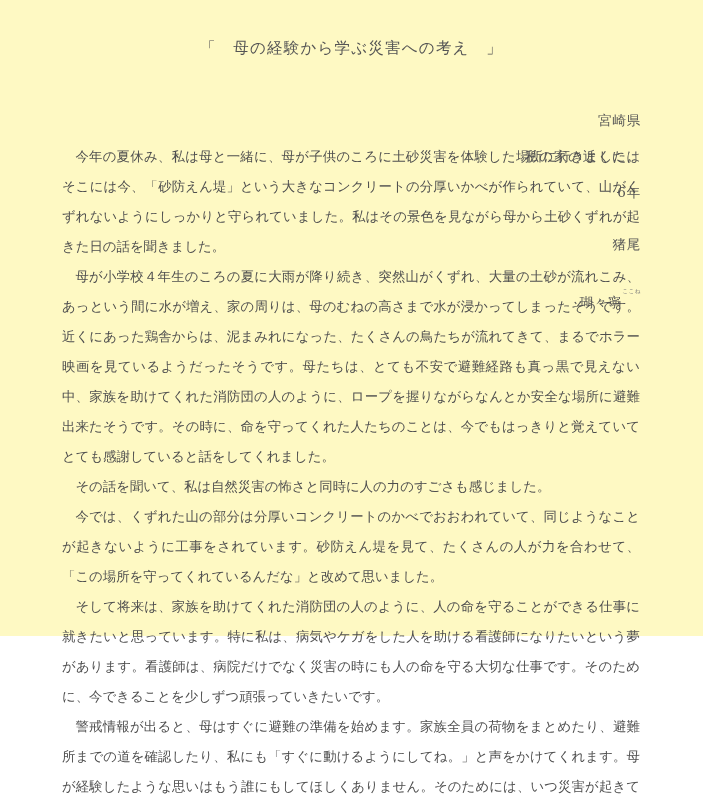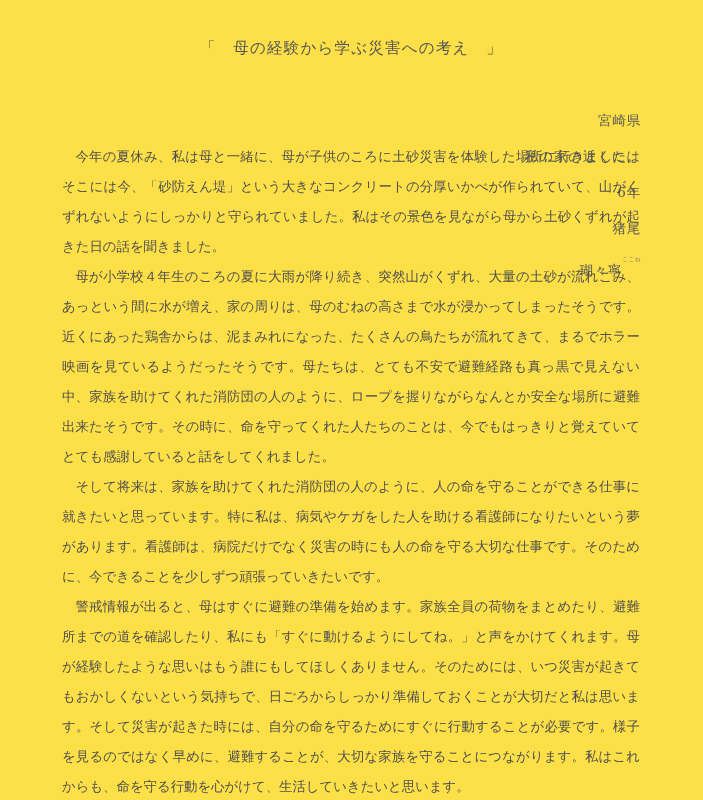--- a/index.html
+++ b/index.html
@@ -13,23 +13,23 @@
     height: 800px;
     overflow: hidden;
     font-family: "DejaVu Serif", "Liberation Serif", serif;
     color: #4a4a4a;
     -webkit-font-smoothing: antialiased;
   }
 
   .page {
     position: relative;
     width: 703px;
-    height: 800px;
+    height: 636px;
     box-sizing: border-box;
-    background: #fde047;
+    background: #fef9c3;
   }
 
   
   .doc-title {
     position: absolute;
     top: 38px;
     left: 0;
     right: 0;
     text-align: center;
     font-size: 15.5px;
@@ -47,20 +47,21 @@
     right: 62px;
     text-align: right;
     font-size: 13.5px;
     letter-spacing: 0.8px;
     color: #555555;
     white-space: pre;
   }
   .byline .name-block {
     display: inline-block;
     position: relative;
+    margin-top: 16px;
   }
   ruby { ruby-align: center; }
   rt {
     font-size: 5.6px;
     color: #7a7a7a;
     letter-spacing: 0.5px;
     line-height: 1;
   }
 
   
@@ -99,17 +100,19 @@
     <span>6年</span>
     <span>　</span>
     <span class="name-block">猪尾</span>
     <span>　</span>
     <ruby class="name-block"><span>瑚々寧</span><rt>ここね</rt></ruby>
   </div>
 
   <div class="body-text">
     <p>今年の夏休み、私は母と一緒に、母が子供のころに土砂災害を体験した場所に行きました。そこには今、「砂防えん堤」という大きなコンクリートの分厚いかべが作られていて、山がくずれないようにしっかりと守られていました。私はその景色を見ながら母から土砂くずれが起きた日の話を聞きました。</p>
     <p>母が小学校４年生のころの夏に大雨が降り続き、突然山がくずれ、大量の土砂が流れこみ、あっという間に水が増え、家の周りは、母のむねの高さまで水が浸かってしまったそうです。近くにあった鶏舎からは、泥まみれになった、たくさんの鳥たちが流れてきて、まるでホラー映画を見ているようだったそうです。母たちは、とても不安で避難経路も真っ黒で見えない中、家族を助けてくれた消防団の人のように、ロープを握りながらなんとか安全な場所に避難出来たそうです。その時に、命を守ってくれた人たちのことは、今でもはっきりと覚えていてとても感謝していると話をしてくれました。</p>
+    <p>その話を聞いて、私は自然災害の怖さと同時に人の力のすごさも感じました。</p>
+    <p>今では、くずれた山の部分は分厚いコンクリートのかべでおおわれていて、同じようなことが起きないように工事をされています。砂防えん堤を見て、たくさんの人が力を合わせて、「この場所を守ってくれているんだな」と改めて思いました。</p>
     <p>そして将来は、家族を助けてくれた消防団の人のように、人の命を守ることができる仕事に就きたいと思っています。特に私は、病気やケガをした人を助ける看護師になりたいという夢があります。看護師は、病院だけでなく災害の時にも人の命を守る大切な仕事です。そのために、今できることを少しずつ頑張っていきたいです。</p>
     <p>警戒情報が出ると、母はすぐに避難の準備を始めます。家族全員の荷物をまとめたり、避難所までの道を確認したり、私にも「すぐに動けるようにしてね。」と声をかけてくれます。母が経験したような思いはもう誰にもしてほしくありません。そのためには、いつ災害が起きてもおかしくないという気持ちで、日ごろからしっかり準備しておくことが大切だと私は思います。そして災害が起きた時には、自分の命を守るためにすぐに行動することが必要です。様子を見るのではなく早めに、避難することが、大切な家族を守ることにつながります。私はこれからも、命を守る行動を心がけて、生活していきたいと思います。</p>
   </div>
 
 </div>
 
 </body></html>

